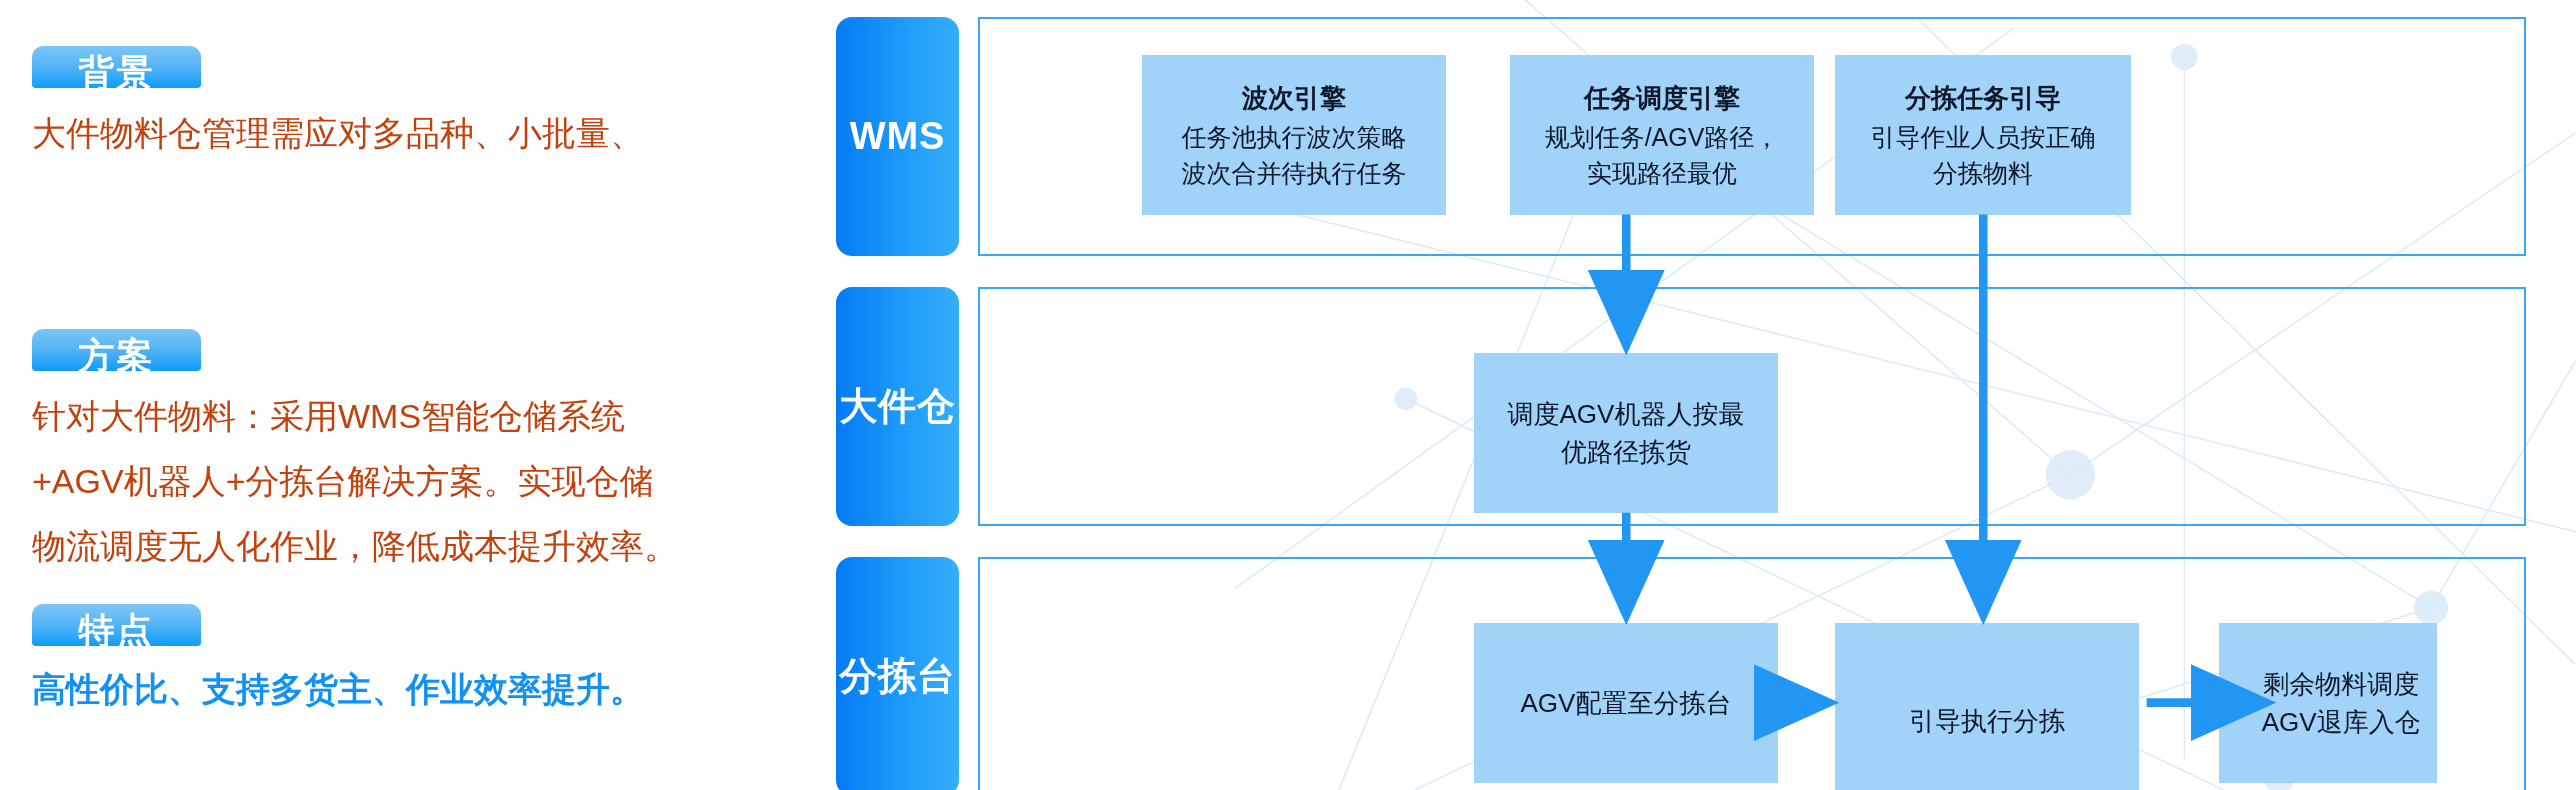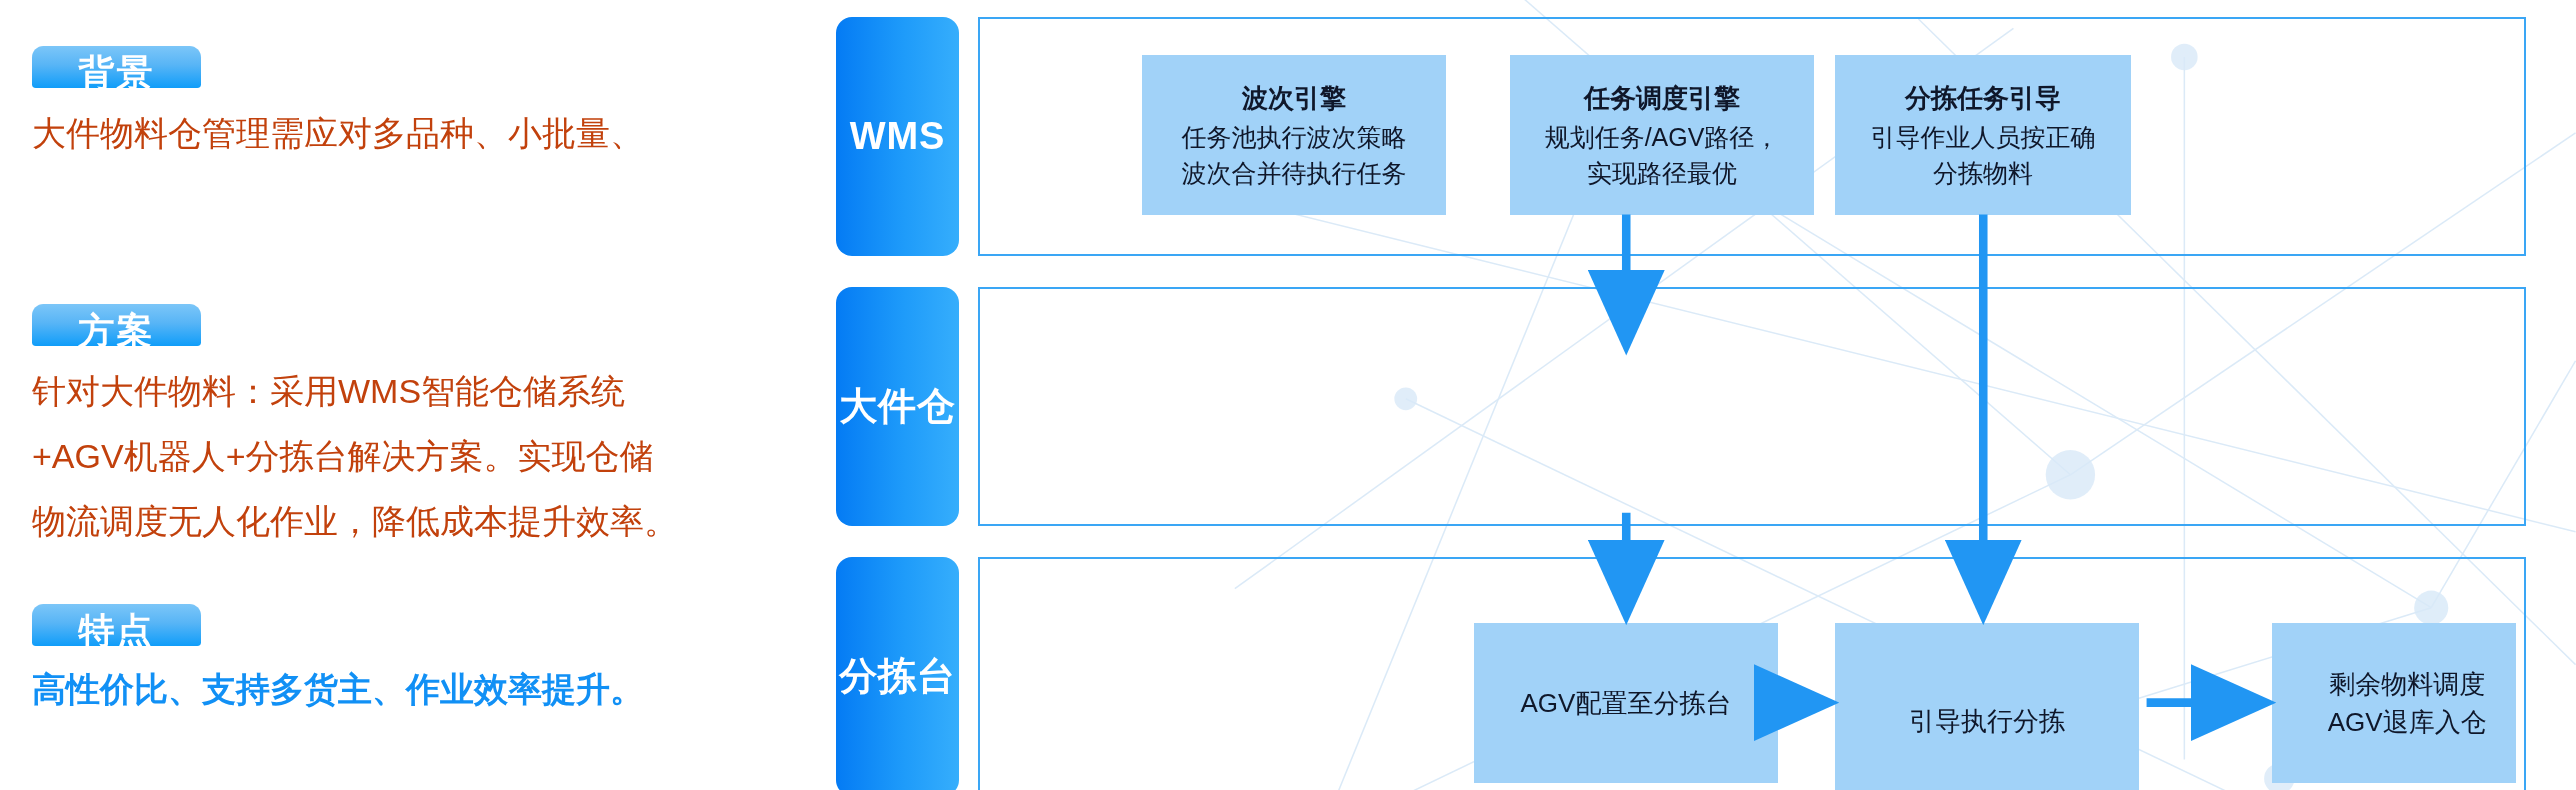--- a/index.html
+++ b/index.html
@@ -30,21 +30,21 @@
     left: 0; top: 0;
     width: 836px;
     height: 790px;
     z-index: 2;
   }
   .section {
     position: absolute;
     left: 32px;
   }
   .sec-bg     { top: 46px;  }
-  .sec-plan   { top: 304px; }
+  .sec-plan   { top: 329px; }
   .sec-feat   { top: 604px; }
 
   .badge {
     display: inline-block;
     min-width: 169px;
     height: 42px;
     line-height: 53px;
     border-radius: 9.5px 9.5px 9.5px 9.5px;
     background: linear-gradient(180deg, #7cc6f8 0%, #58b5f6 45%, #109df9 100%);
     color: #ffffff;
@@ -140,21 +140,21 @@
   .c-wave  { left: 306px; top: 55px;  width: 304px; height: 160px; }
   .c-sched { left: 638px; top: 55px;  width: 304px; height: 160px; margin-left: 36px; }
   .c-guide { left: 999px; top: 55px; width: 296px; height: 160px; }
 
   
   .c-agv   { left: 638px; top: 353px; width: 304px; height: 160px; }
 
   
   .c-conf  { left: 638px;  top: 623px; width: 304px; height: 160px; }
   .c-exec  { left: 999px; top: 623px; width: 304px; height: 196px; }
-  .c-back  { left: 1436px; top: 623px; width: 244px; height: 160px; padding-left: 36px; }
+  .c-back  { left: 1383px; top: 623px; width: 218px; height: 160px; padding-left: 36px; }
 
   .arrow-svg {
     position: absolute;
     left: 0; top: 0;
     width: 1740px; height: 790px;
     pointer-events: none;
     z-index: 3;
   }
 </style>
 </head>
@@ -254,20 +254,24 @@
     <div class="card-line">规划任务/AGV路径，</div>
     <div class="card-line">实现路径最优</div>
   </div>
 
   <div class="card c-guide">
     <div class="card-title">分拣任务引导</div>
     <div class="card-line">引导作业人员按正确</div>
     <div class="card-line">分拣物料</div>
   </div>
 
+  <div class="card c-agv">
+    <div class="card-plain">调度AGV机器人按最</div>
+    <div class="card-plain">优路径拣货</div>
+  </div>
 
   <div class="card c-conf">
     <div class="card-plain">AGV配置至分拣台</div>
   </div>
 
   <div class="card c-exec">
     <div class="card-plain">引导执行分拣</div>
   </div>
 
   <div class="card c-back">

